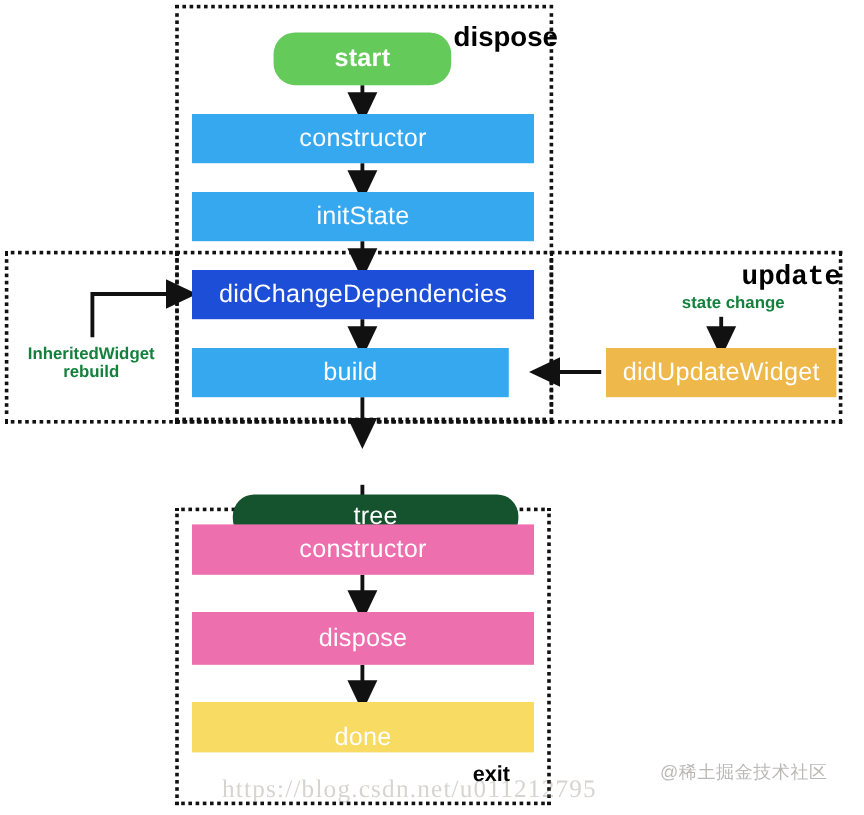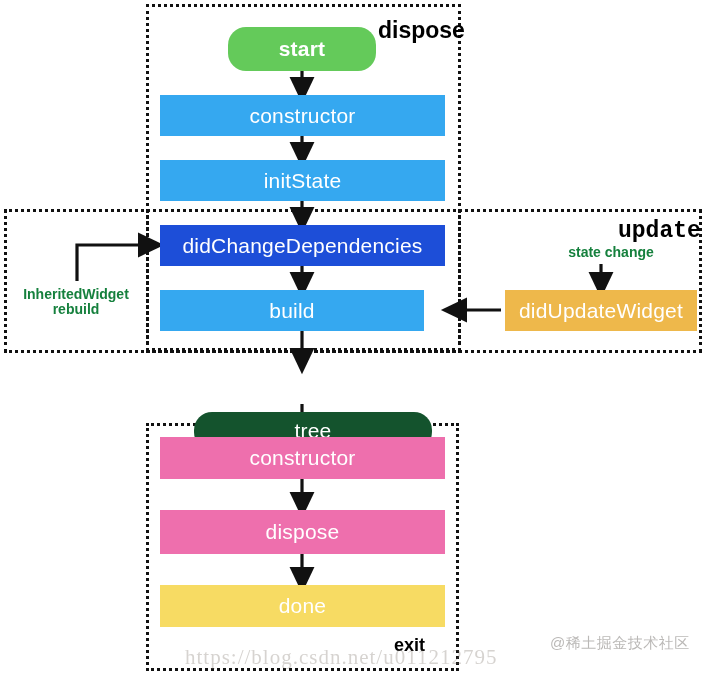--- a/index.html
+++ b/index.html
@@ -74,21 +74,21 @@
 
   .n-start       { left: 228px; top: 27px;  width: 148px; height: 44px;  background: #64ca5a; font-weight: bold; }
   .n-constructor { left: 160px; top: 95px;  width: 285px; height: 41px;  background: #35a8f0; }
   .n-initstate   { left: 160px; top: 160px; width: 285px; height: 41px;  background: #35a8f0; }
   .n-didchange   { left: 160px; top: 225px; width: 285px; height: 41px;  background: #1d4ed8; }
   .n-build       { left: 160px; top: 290px; width: 264px; height: 41px;  background: #35a8f0; }
   .n-didupdate   { left: 505px; top: 290px; width: 192px; height: 41px;  background: #eeb84b; justify-content: center; }
   .n-tree        { left: 194px; top: 366px; width: 238px; height: 38px;  background: #14532d; margin-top: 46px; }
   .n-deactivate  { left: 160px; top: 437px; width: 285px; height: 42px;  background: #ee6fad; }
   .n-dispose     { left: 160px; top: 510px; width: 285px; height: 44px;  background: #ee6fad; }
-  .n-done        { left: 160px; top: 585px; width: 285px; height: 42px;  background: #f7db63; }
+  .n-done        { left: 160px; top: 585px; width: 285px; height: 42px;  background: #f7db63; align-items: flex-end; }
 
   
   .arrow-svg {
     position: absolute;
     left: 0; top: 0;
     width: 720px; height: 679px;
     pointer-events: none;
   }
 
   

